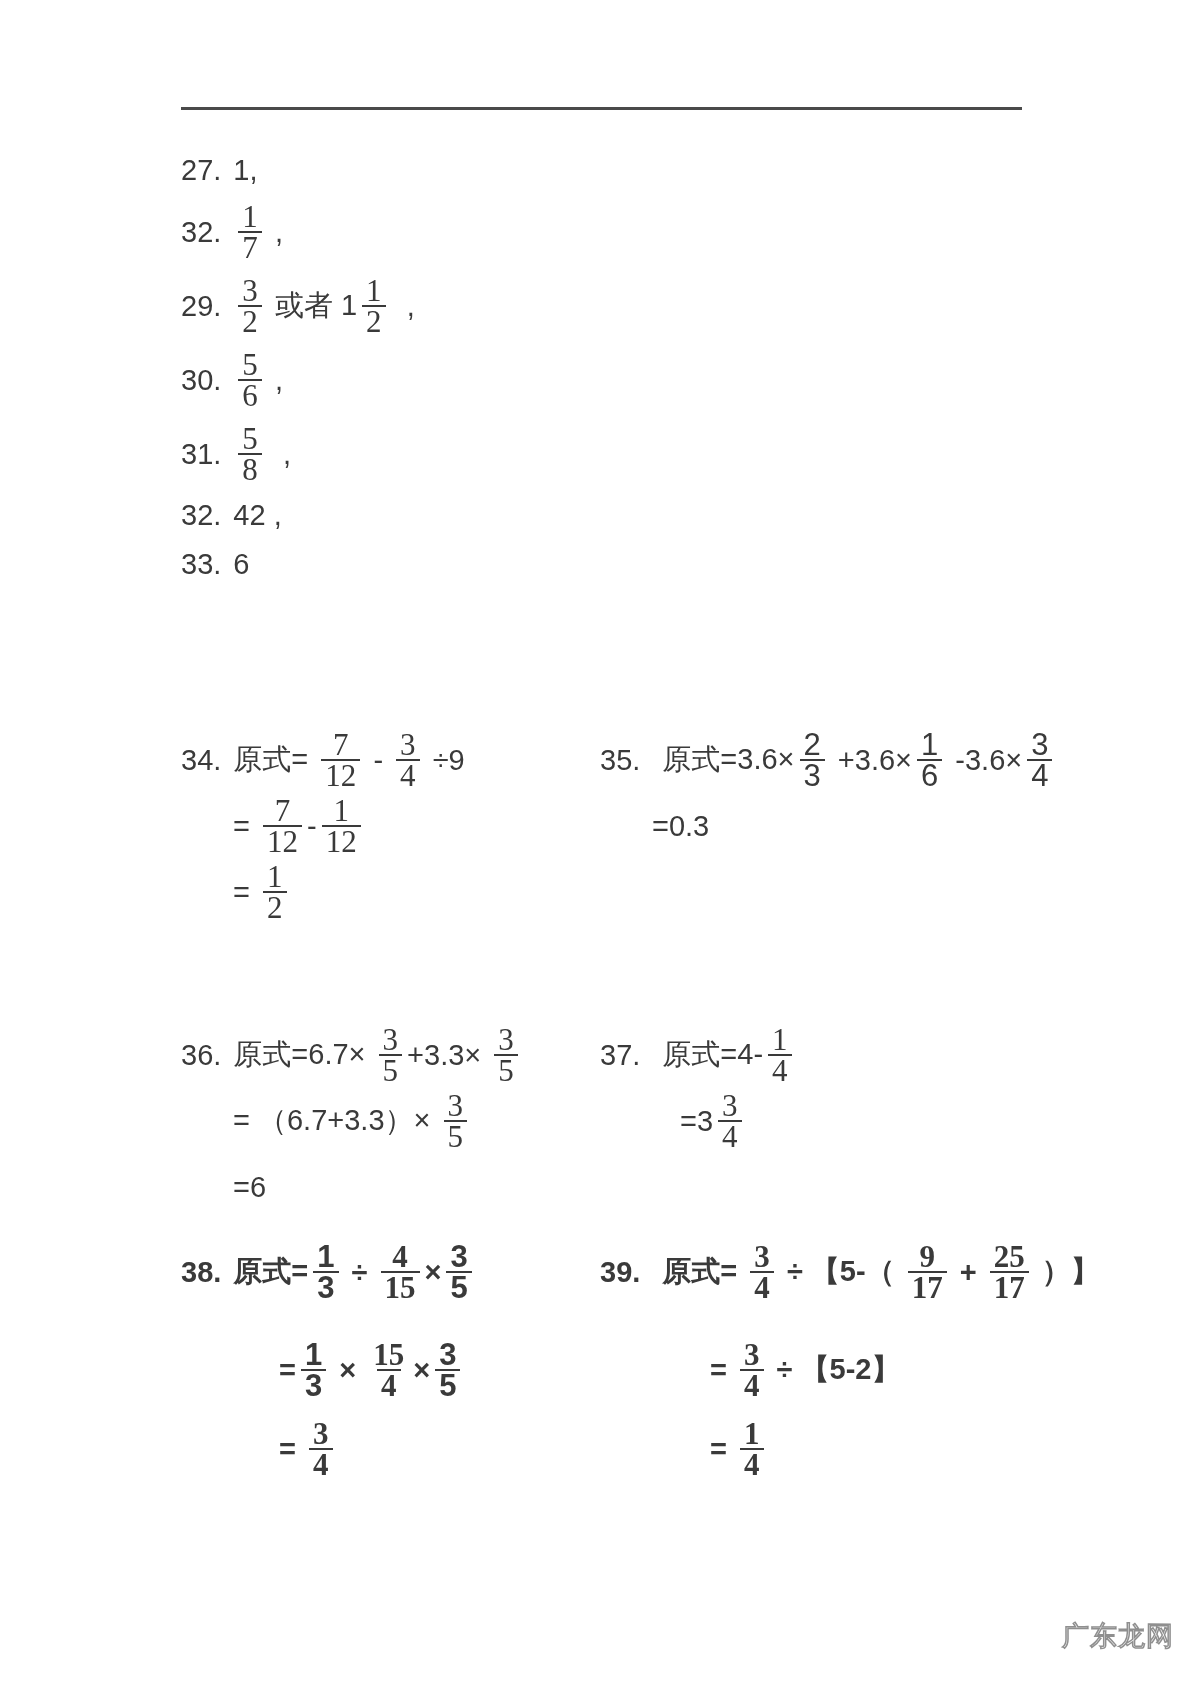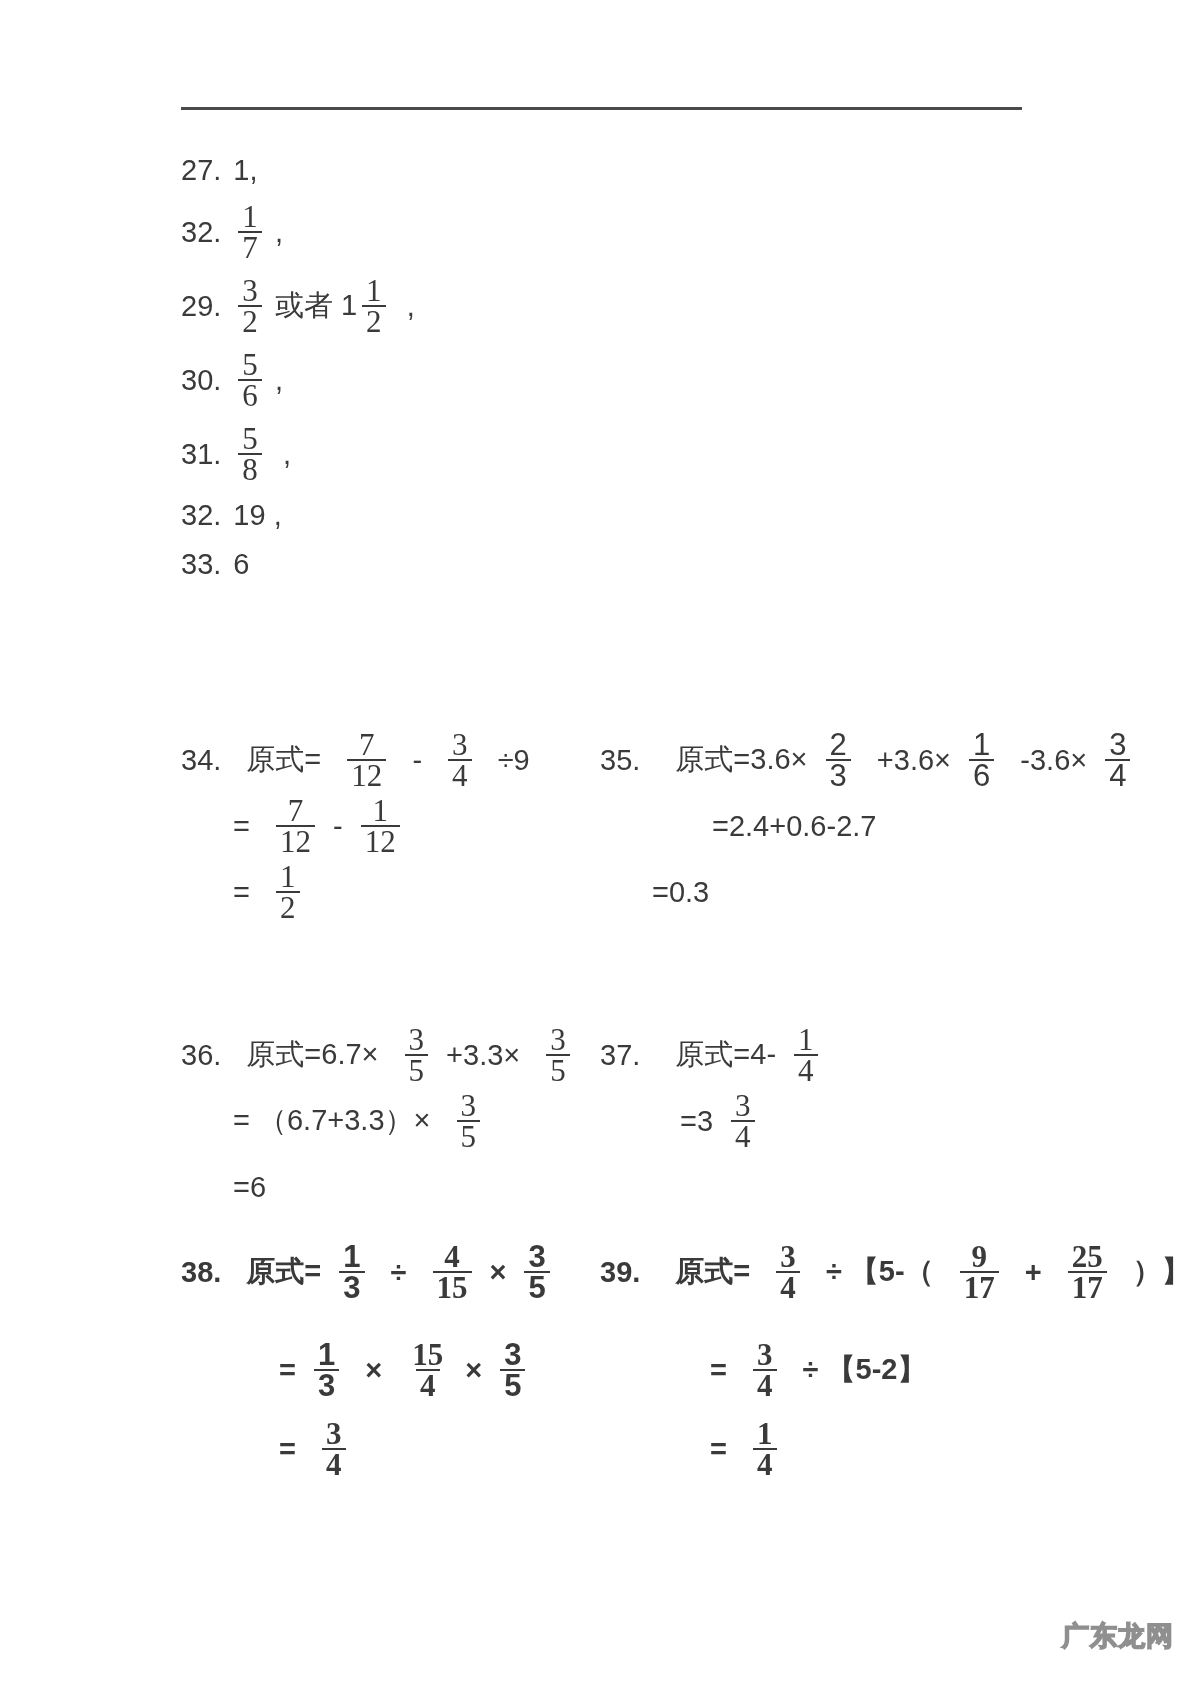--- a/index.html
+++ b/index.html
@@ -14,40 +14,40 @@
   .answers{position:absolute;left:181px;top:154px;display:flex;flex-direction:column;gap:16px;}
   .ans-row{display:flex;align-items:center;min-height:32px;font-size:29px;}
   .ans-row .num{margin-right:12px;}
 
   
   .problems{position:absolute;left:181px;top:0;width:990px;}
   .prow{position:absolute;left:0;width:100%;display:grid;grid-template-columns:419px auto;}
   .prow.r0{top:727px;}
   .prow.r1{top:1022px;}
   .prow.r2{top:1239px;font-weight:bold;}
-  .pline{display:flex;align-items:center;min-height:66px;font-size:29px;white-space:nowrap;gap:13px;}
+  .pline{display:flex;align-items:center;min-height:66px;font-size:29px;white-space:nowrap;}
   .pnum{margin-right:12px;}
   .pcell:nth-child(2) .pnum{margin-right:22px;}
   .prow.r2 .pline.cont-1{margin-top:32px;}
   .prow.r2 .pline.cont-2{margin-top:13px;}
 
   
   .frac{display:inline-flex;flex-direction:column;align-items:center;text-align:center;
         margin:0 5px;vertical-align:middle;}
   .frac .fn,.frac .fd{display:block;padding:0 4px;font-size:31px;line-height:27px;}
   .frac .fn{padding-bottom:1px;}
   .frac .fd{border-top:2px solid #3a3a3a;padding-top:1px;}
   .frac.serif{font-family:"Liberation Serif","DejaVu Serif",serif;}
   .frac.sans{font-family:"Liberation Sans","DejaVu Sans",sans-serif;}
 
   .txt{white-space:pre;}
 
   
   .watermark{
-    position:absolute;left:1062px;top:1618px;font-size:27px;font-weight:bold;
+    position:absolute;left:1062px;top:1618px;font-size:27px;font-weight:normal;
     letter-spacing:1px;color:#ffffff;-webkit-text-stroke:1.5px #8f8f8f;
     font-family:"Liberation Sans","DejaVu Sans",sans-serif;
   }
 </style>
 </head>
 <body>
 
 <div class="page">
   <div class="top-rule"></div>
   <div class="answers">
@@ -87,21 +87,21 @@
       <div class="ans-row">
         <span class="num">31.</span>
         <span class="frac serif">
           <span class="fn">5</span>
           <span class="fd">8</span>
         </span>
         <span class="txt">  ,</span>
       </div>
       <div class="ans-row">
         <span class="num">32.</span>
-        <span class="txt">19 ,</span>
+        <span class="txt">42 ,</span>
       </div>
       <div class="ans-row">
         <span class="num">33.</span>
         <span class="txt">6</span>
       </div>
     </div>
   <div class="problems">
       <div class="prow r0">
         <div class="pcell">
           <div class="pline">
@@ -150,23 +150,20 @@
             <span class="frac sans">
               <span class="fn">1</span>
               <span class="fd">6</span>
             </span>
             <span class="txt"> -3.6×</span>
             <span class="frac sans">
               <span class="fn">3</span>
               <span class="fd">4</span>
             </span>
           </div>
-          <div class="pline cont cont-1" style="margin-left: 112px;">
-            <span class="txt">=2.4+0.6-2.7</span>
-          </div>
           <div class="pline cont cont-2" style="margin-left: 52px;">
             <span class="txt">=0.3</span>
           </div>
         </div>
       </div>
       <div class="prow r1">
         <div class="pcell">
           <div class="pline">
             <span class="pnum">36.</span>
             <span class="txt">原式=6.7× </span>

